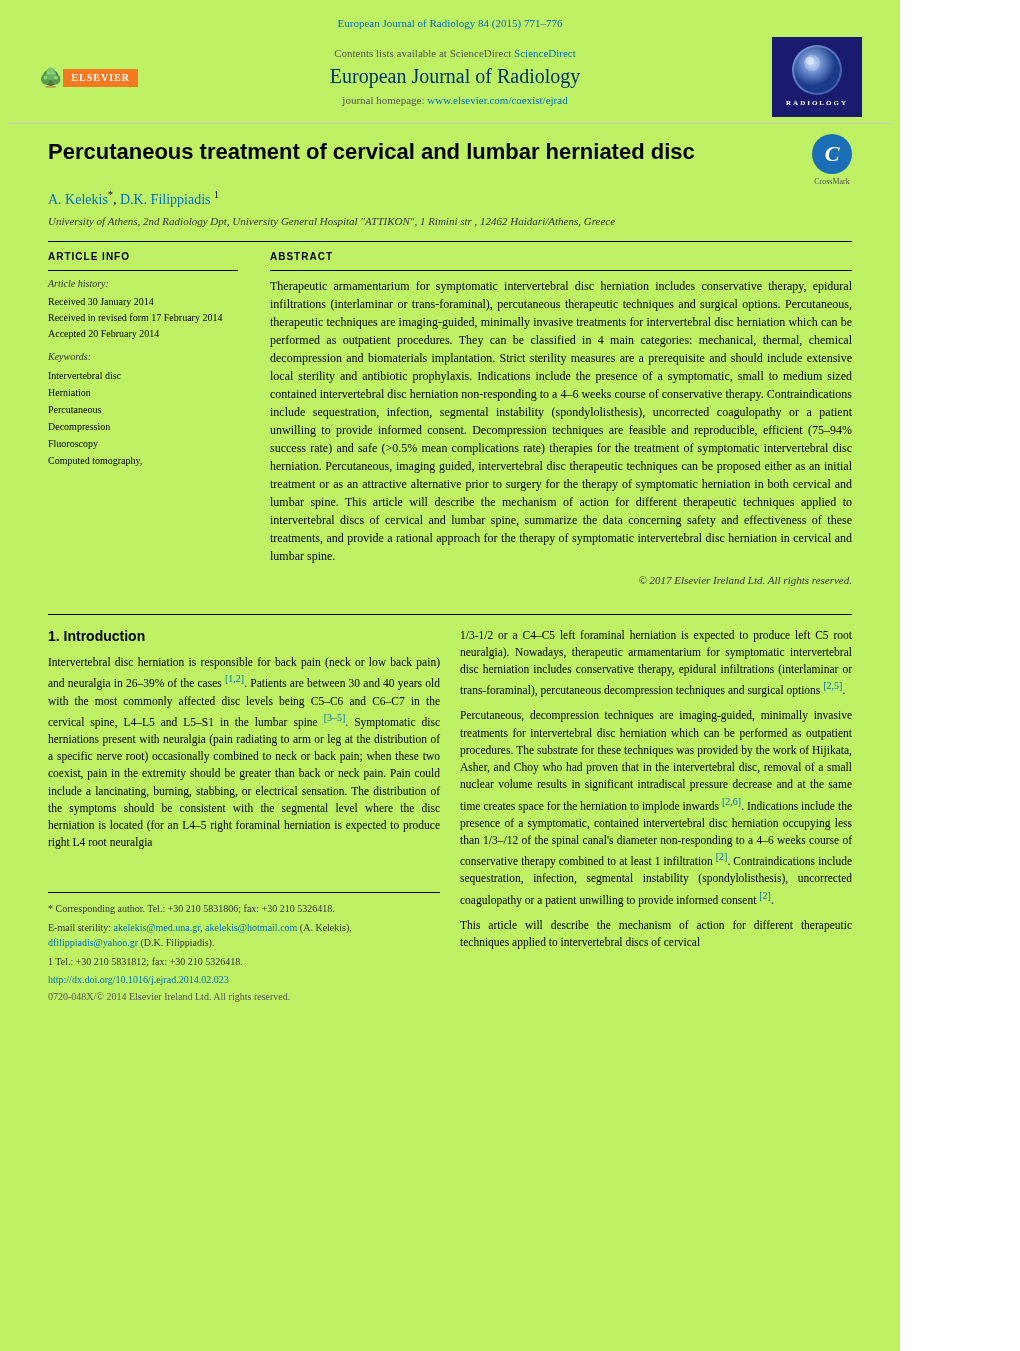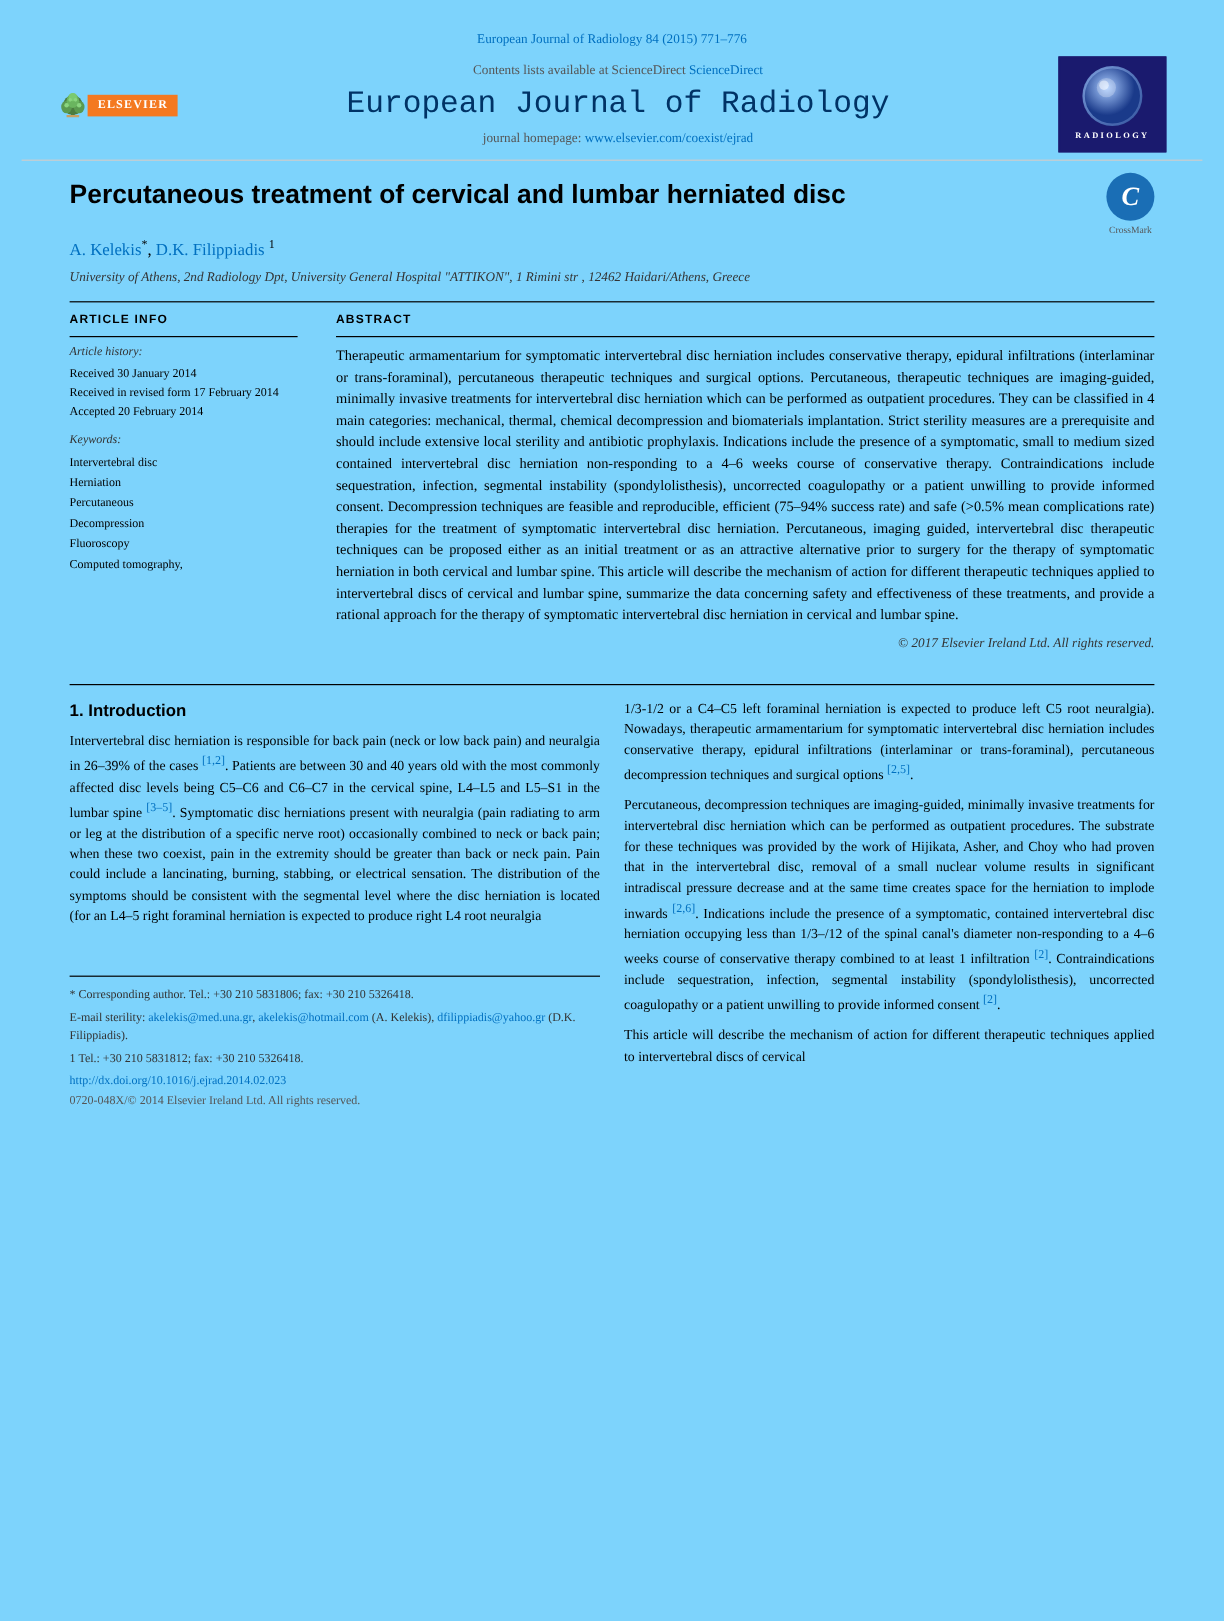--- a/index.html
+++ b/index.html
@@ -6,24 +6,24 @@
     body {
       font-family: 'Times New Roman', Times, serif;
       background: #fff;
       color: #000;
       width: 1020px;
       min-height: 1351px;
       font-size: 13px;
       line-height: 1.4;
     }
     .page-container {
-      width: 1020px;
+      width: 900px;
       min-height: 1351px;
-      background: #7dd3fc;
-      padding: 18px;
+      background: #bef264;
+      padding: 8px;
     }
     
     .journal-header {
       border-bottom: 1px solid #ccc;
       padding: 8px 30px 6px 30px;
     }
     .top-bar {
       text-align: center;
       font-size: 11px;
       color: #0070c0;
@@ -60,24 +60,24 @@
     .contents-line {
       font-size: 11px;
       color: #555;
       margin-bottom: 1px;
     }
     .contents-line a {
       color: #0070c0;
       text-decoration: none;
     }
     .journal-title {
-      font-size: 26px;
+      font-size: 20px;
       font-weight: normal;
       color: #003366;
-      font-family: Liberation Mono, monospace;
+      font-family: Liberation Serif, serif;
     }
     .journal-homepage {
       font-size: 11px;
       color: #555;
       margin-top: 3px;
     }
     .journal-homepage a {
       color: #0070c0;
       text-decoration: none;
     }

